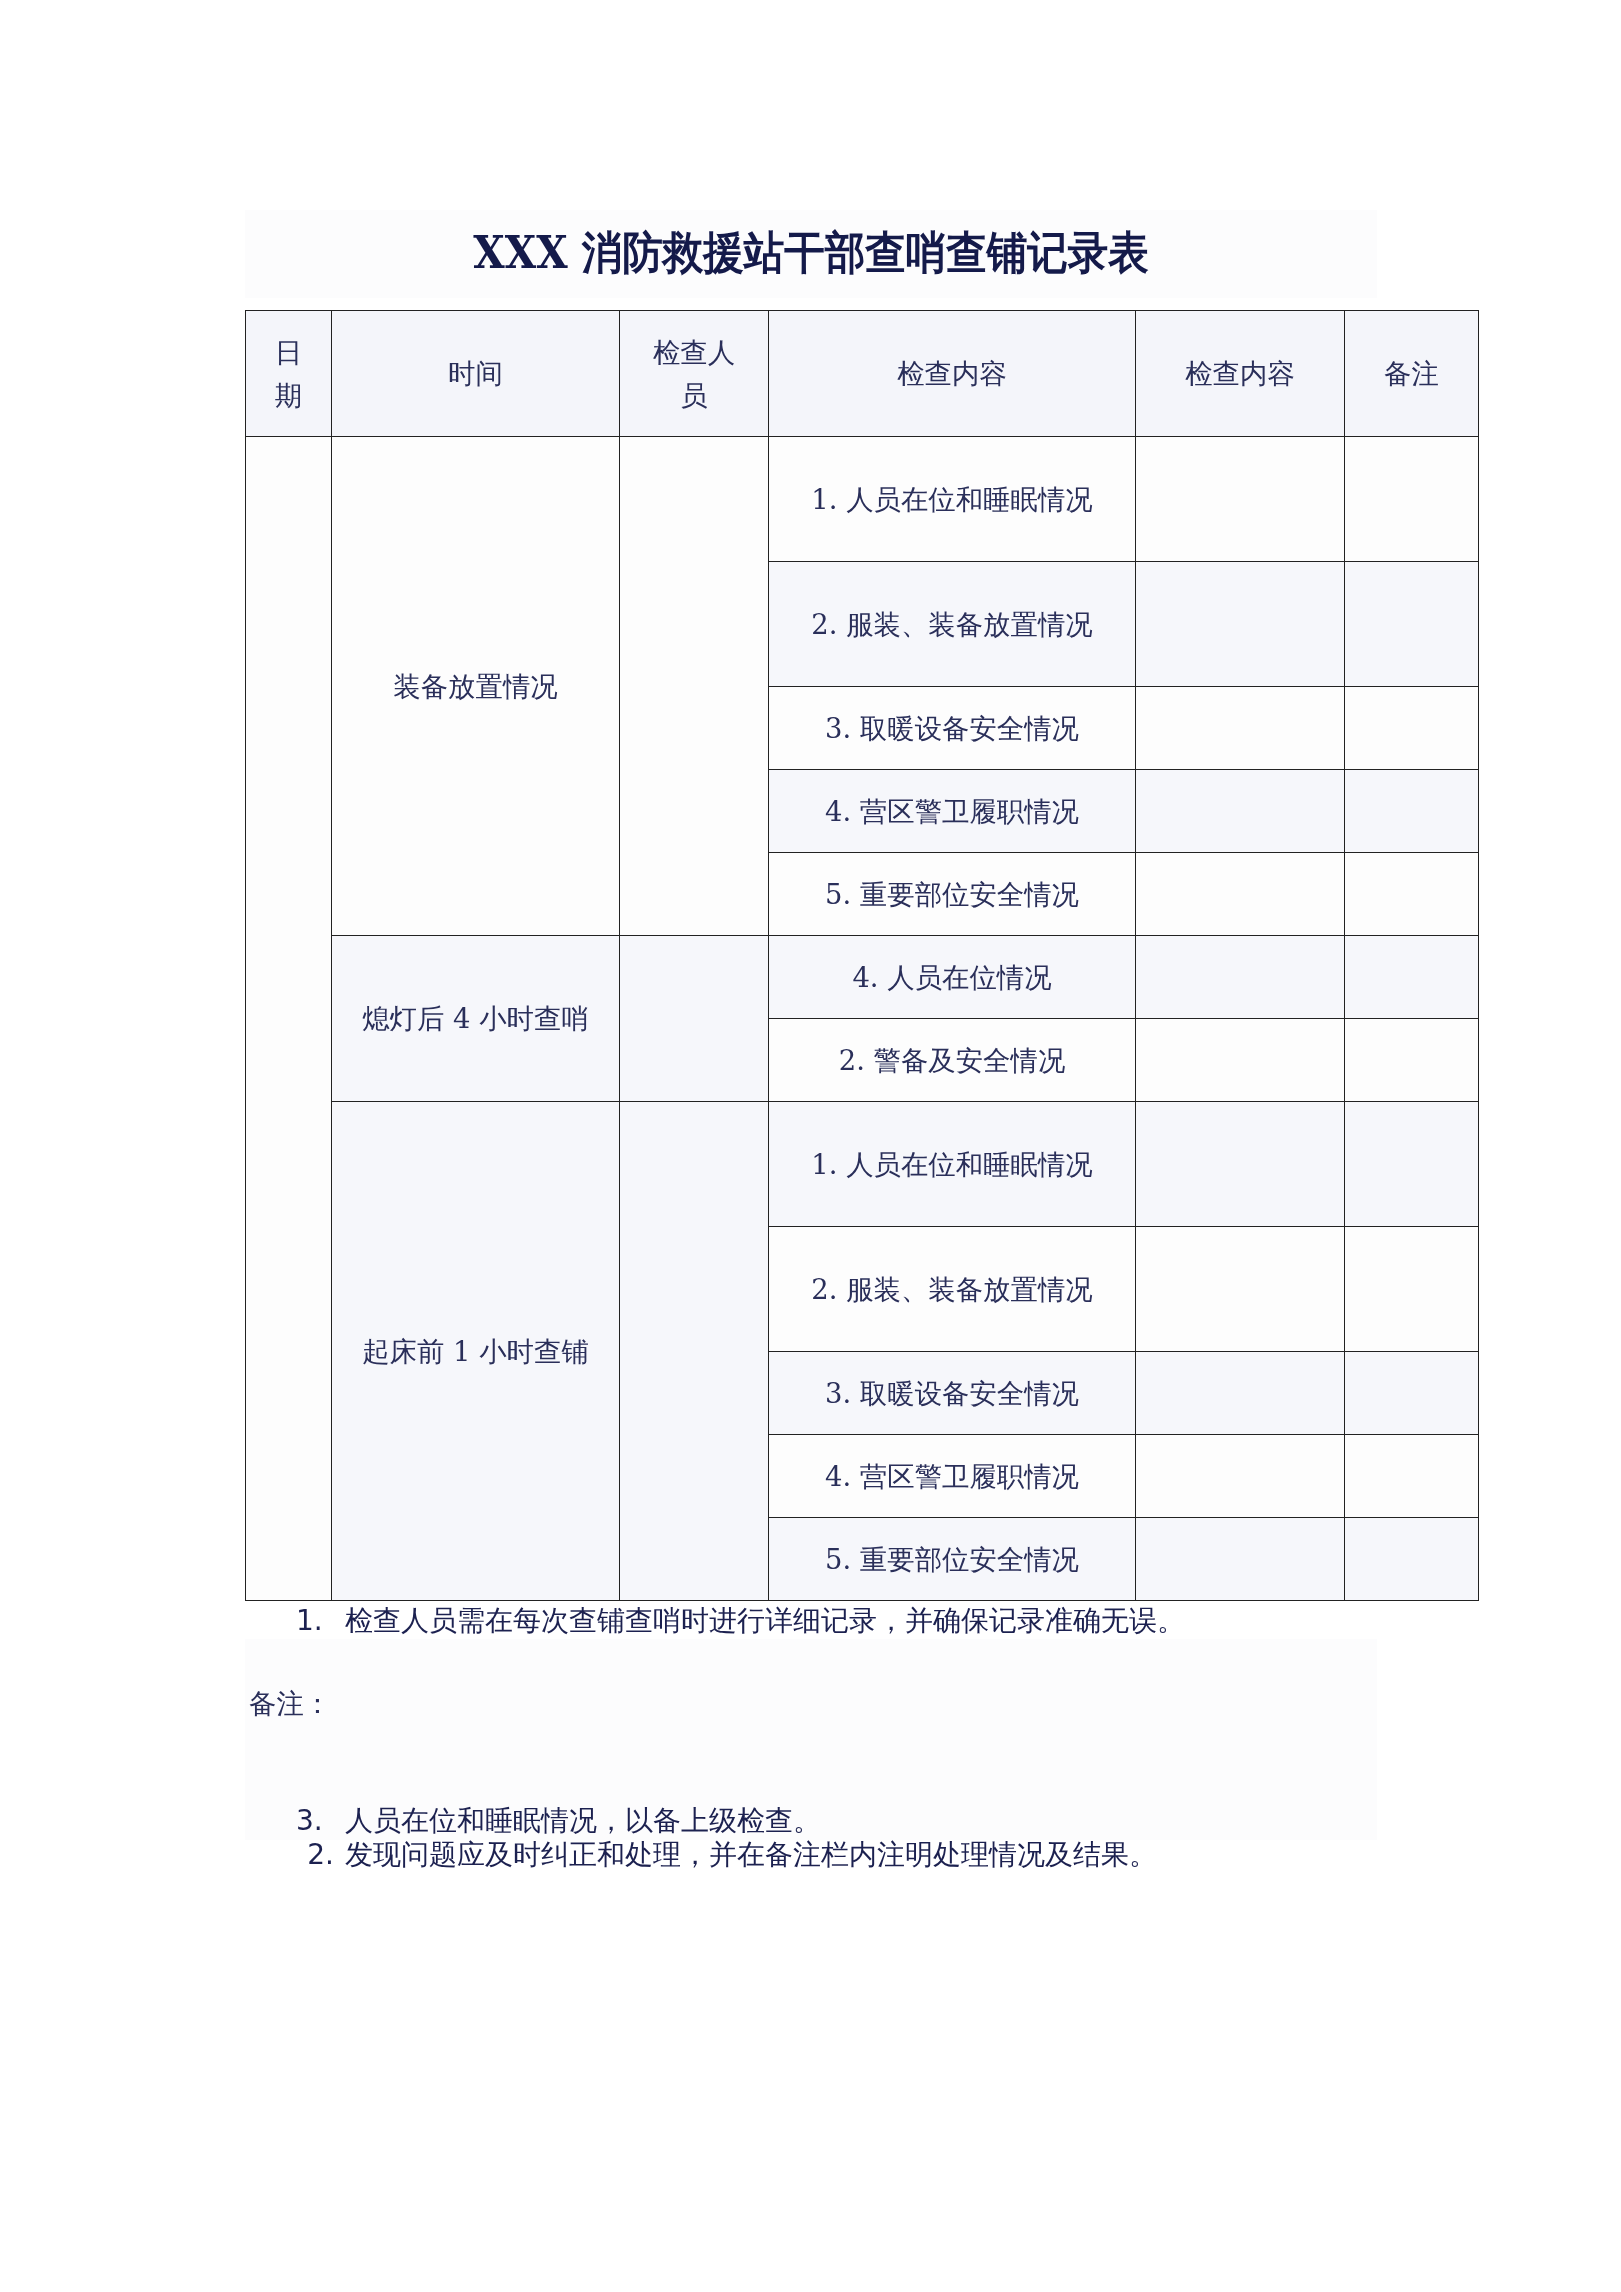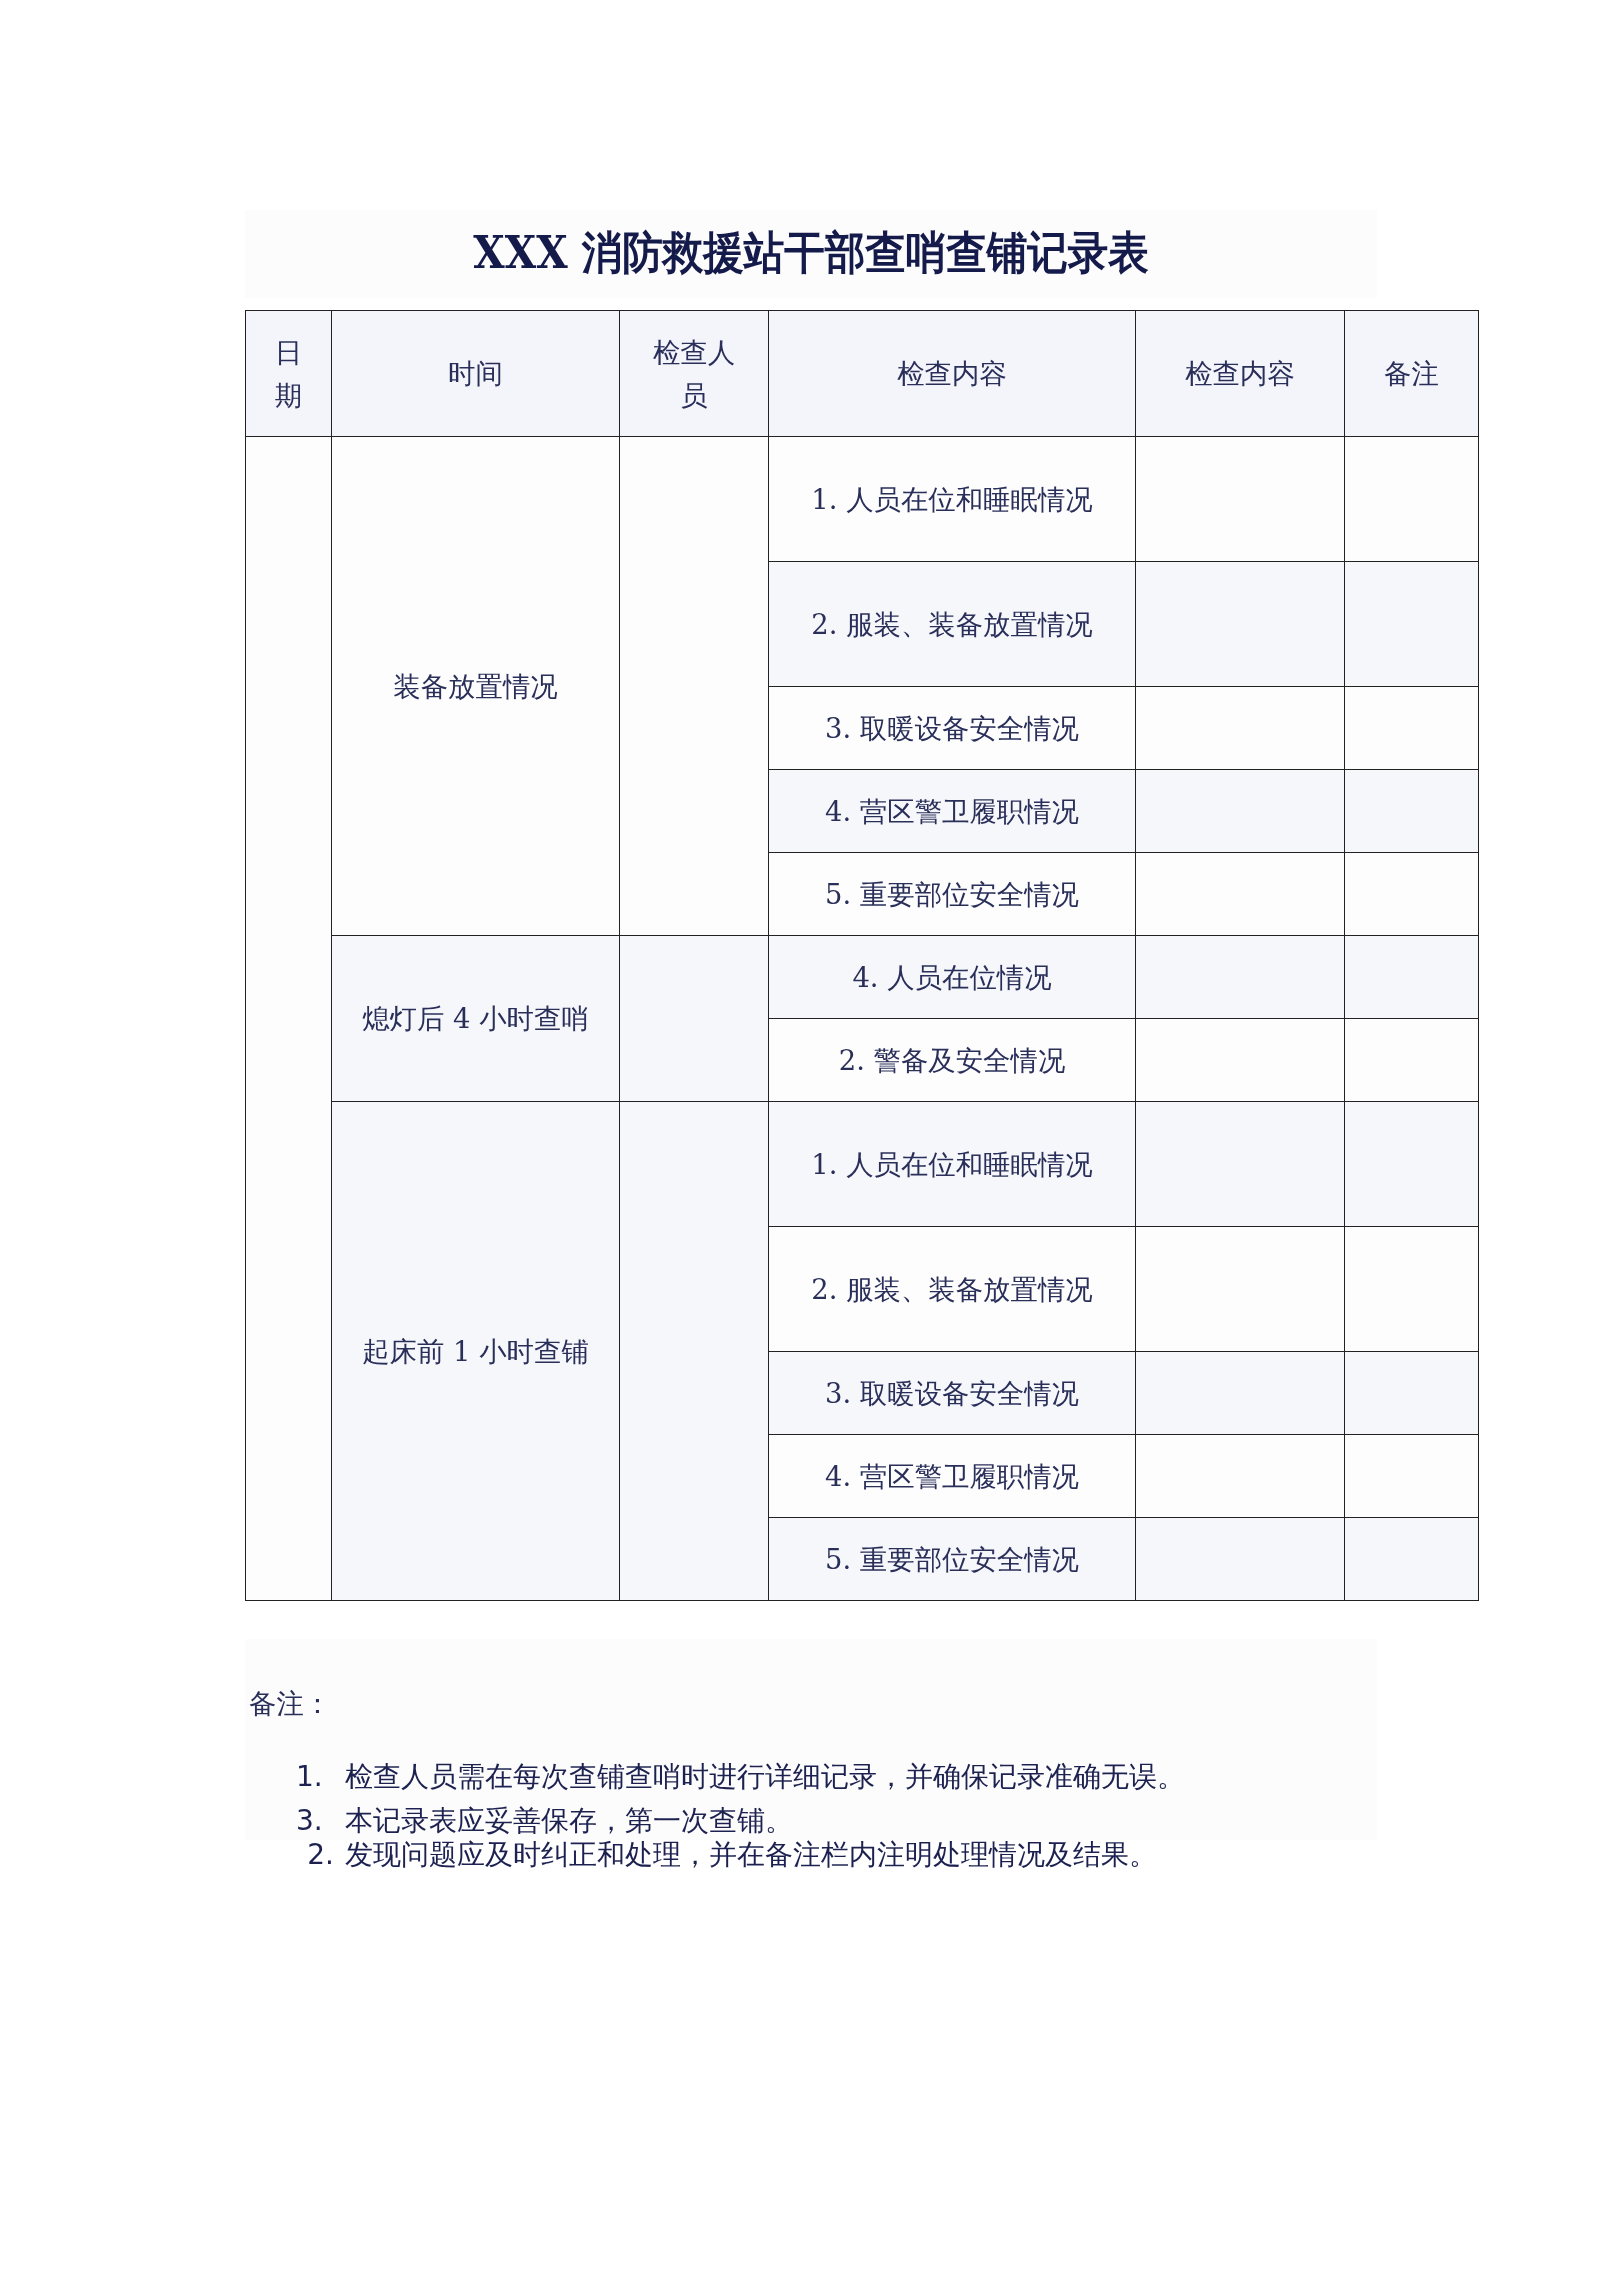--- a/index.html
+++ b/index.html
@@ -110,16 +110,16 @@
   <tr class="r1">
     <td class="alt">5.  重要部位安全情况</td>
     <td class="alt"></td>
     <td class="alt"></td>
   </tr>
 </tbody>
   </table>
 
 <div class="notes"></div>
 <div class="notes-title">备注：</div>
-<div class="note" style="top:1758px;"><span class="n">1.</span><span>检查人员需在每次查铺查哨时进行详细记录，并确保记录准确无误。</span></div>
+<div class="note" style="top:1602px;"><span class="n">1.</span><span>检查人员需在每次查铺查哨时进行详细记录，并确保记录准确无误。</span></div>
 <div class="note" style="top:1836px;text-align:center;"><span class="n">2.</span><span>发现问题应及时纠正和处理，并在备注栏内注明处理情况及结果。</span></div>
-<div class="note" style="top:1802px;"><span class="n">3.</span><span>本记录表应妥善保存，第一次查铺。</span></div>
+<div class="note" style="top:1802px;"><span class="n">3.</span><span>人员在位和睡眠情况，以备上级检查。</span></div>
 
 
 </body></html>

